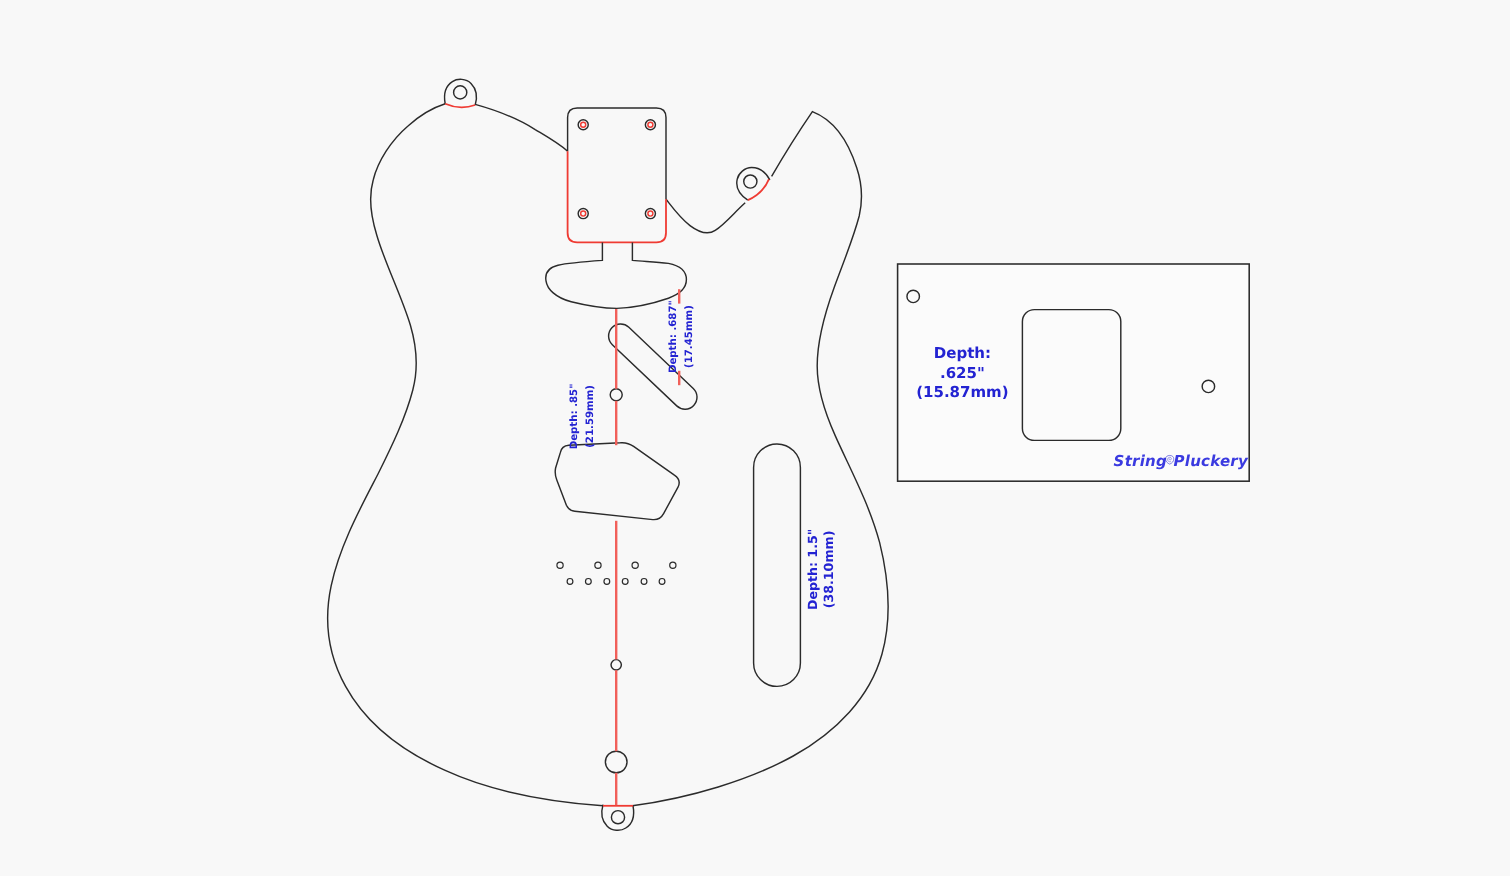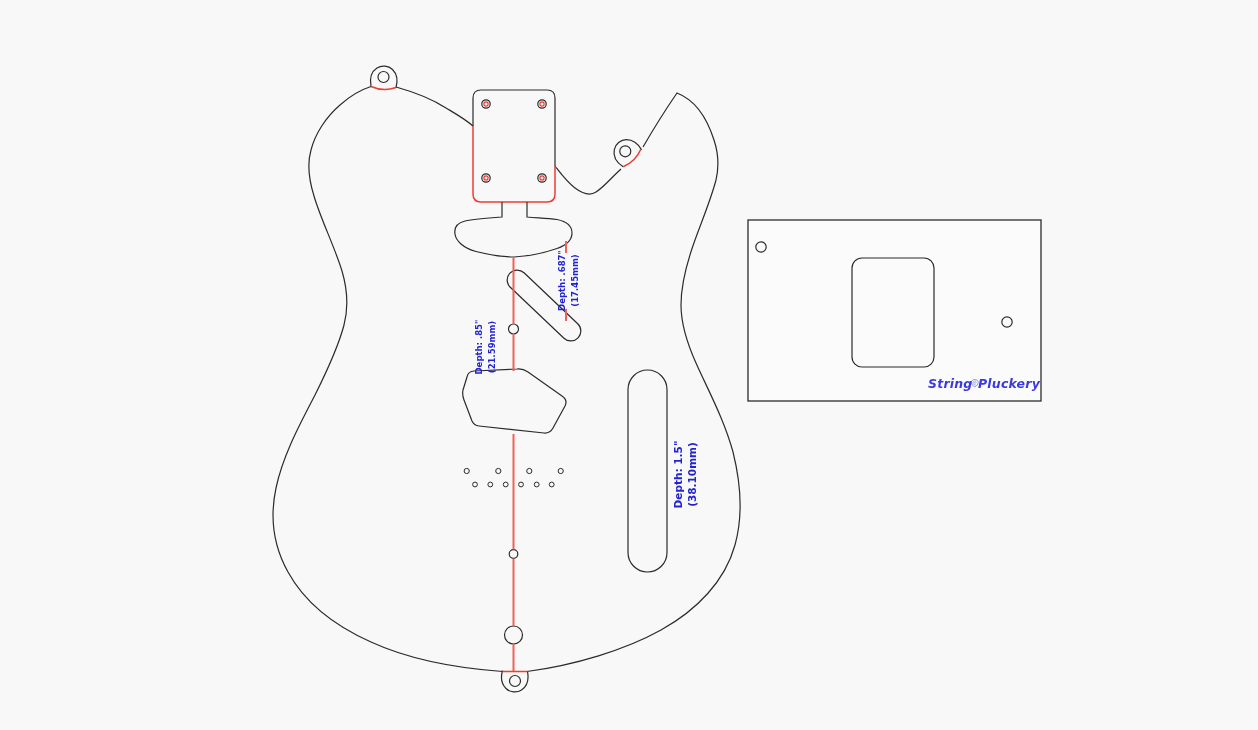--- a/index.html
+++ b/index.html
@@ -177,20 +177,25 @@
   <div class="rot-label small" style="left:533px;top:267px;width:70px;height:27px;">
     <span>Depth: .687"</span>
     <span>(17.45mm)</span>
   </div>
 
   <div class="rot-label big" style="left:639px;top:460px;width:90px;height:29px;">
     <span>Depth: 1.5"</span>
     <span>(38.10mm)</span>
   </div>
 
+  <div class="plate-depth">
+    <div>Depth:</div>
+    <div>.625"</div>
+    <div>(15.87mm)</div>
+  </div>
 
   <div class="brand">
     <span class="word">String</span>
     <svg width="26" height="28" viewBox="-13 -13 26 28">
       <path class="blue-stroke" d="M 0,-11 C 7,-11 12,-7 12,-1 C 12,6 6,12 0,14 C -6,12 -12,6 -12,-1 C -12,-7 -7,-11 0,-11 Z"></path>
       <path class="blue-stroke-thin" d="M 3.5,7 C -2.5,8.5 -7,4.5 -6,-0.5 C -5,-5.5 1,-8 4,-4 C 6,-1 4,2 1,2 C -1,2 -2.2,0 -1,-2.2"></path>
     </svg>
     <span class="word">Pluckery</span>
   </div>
 

